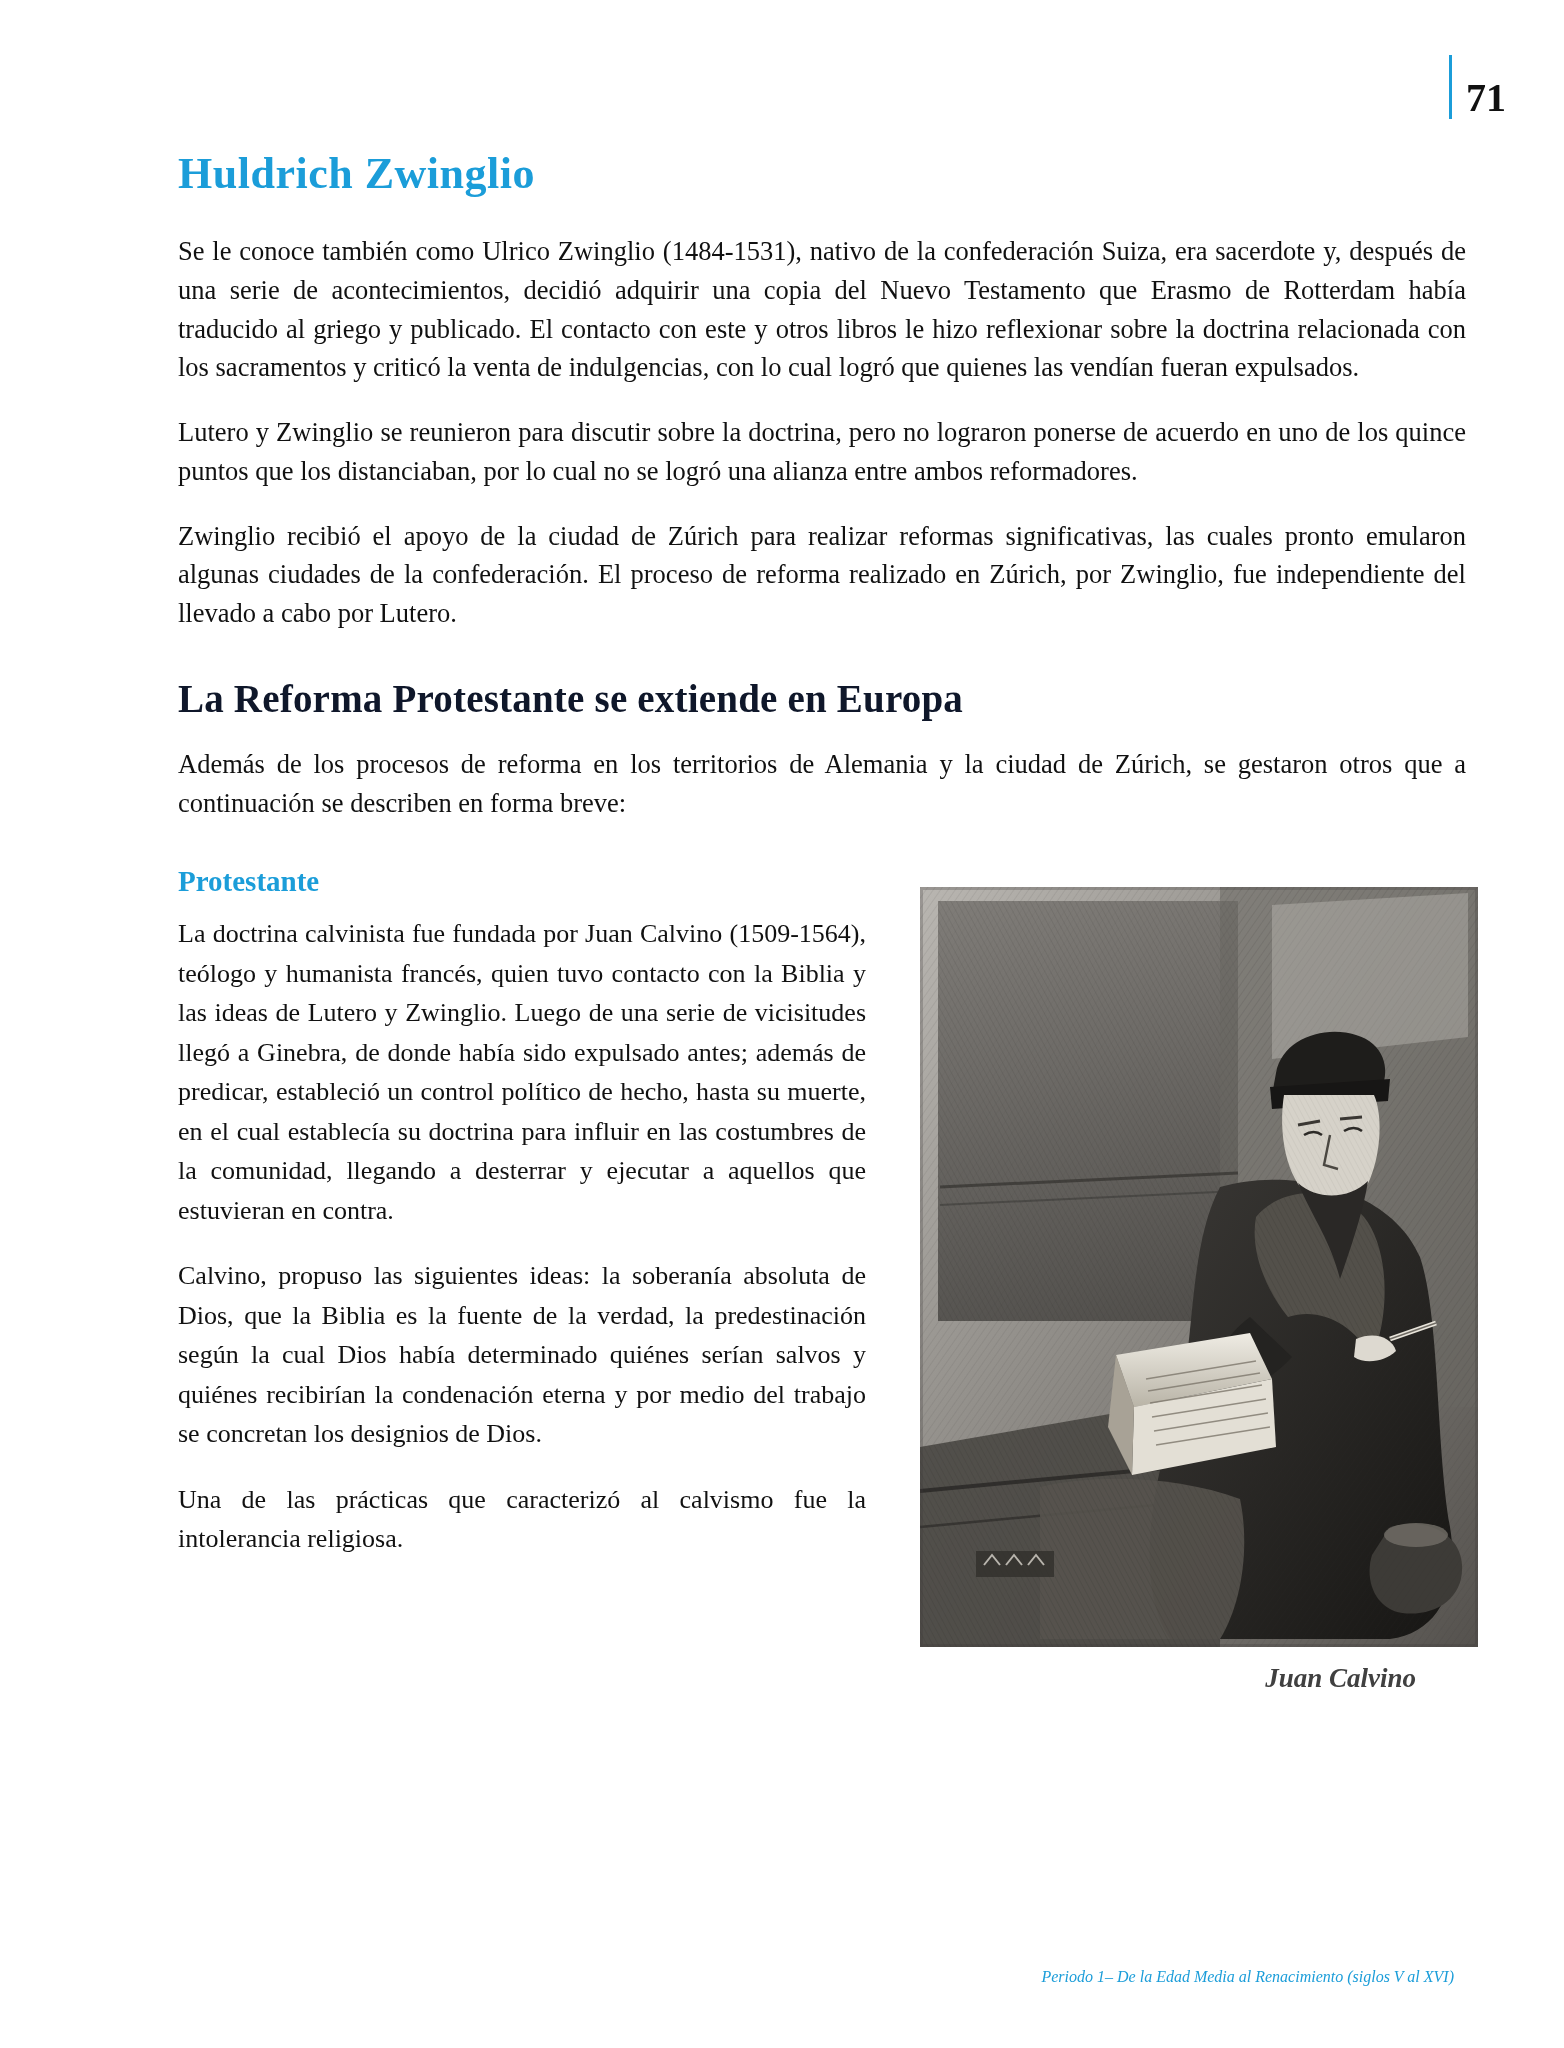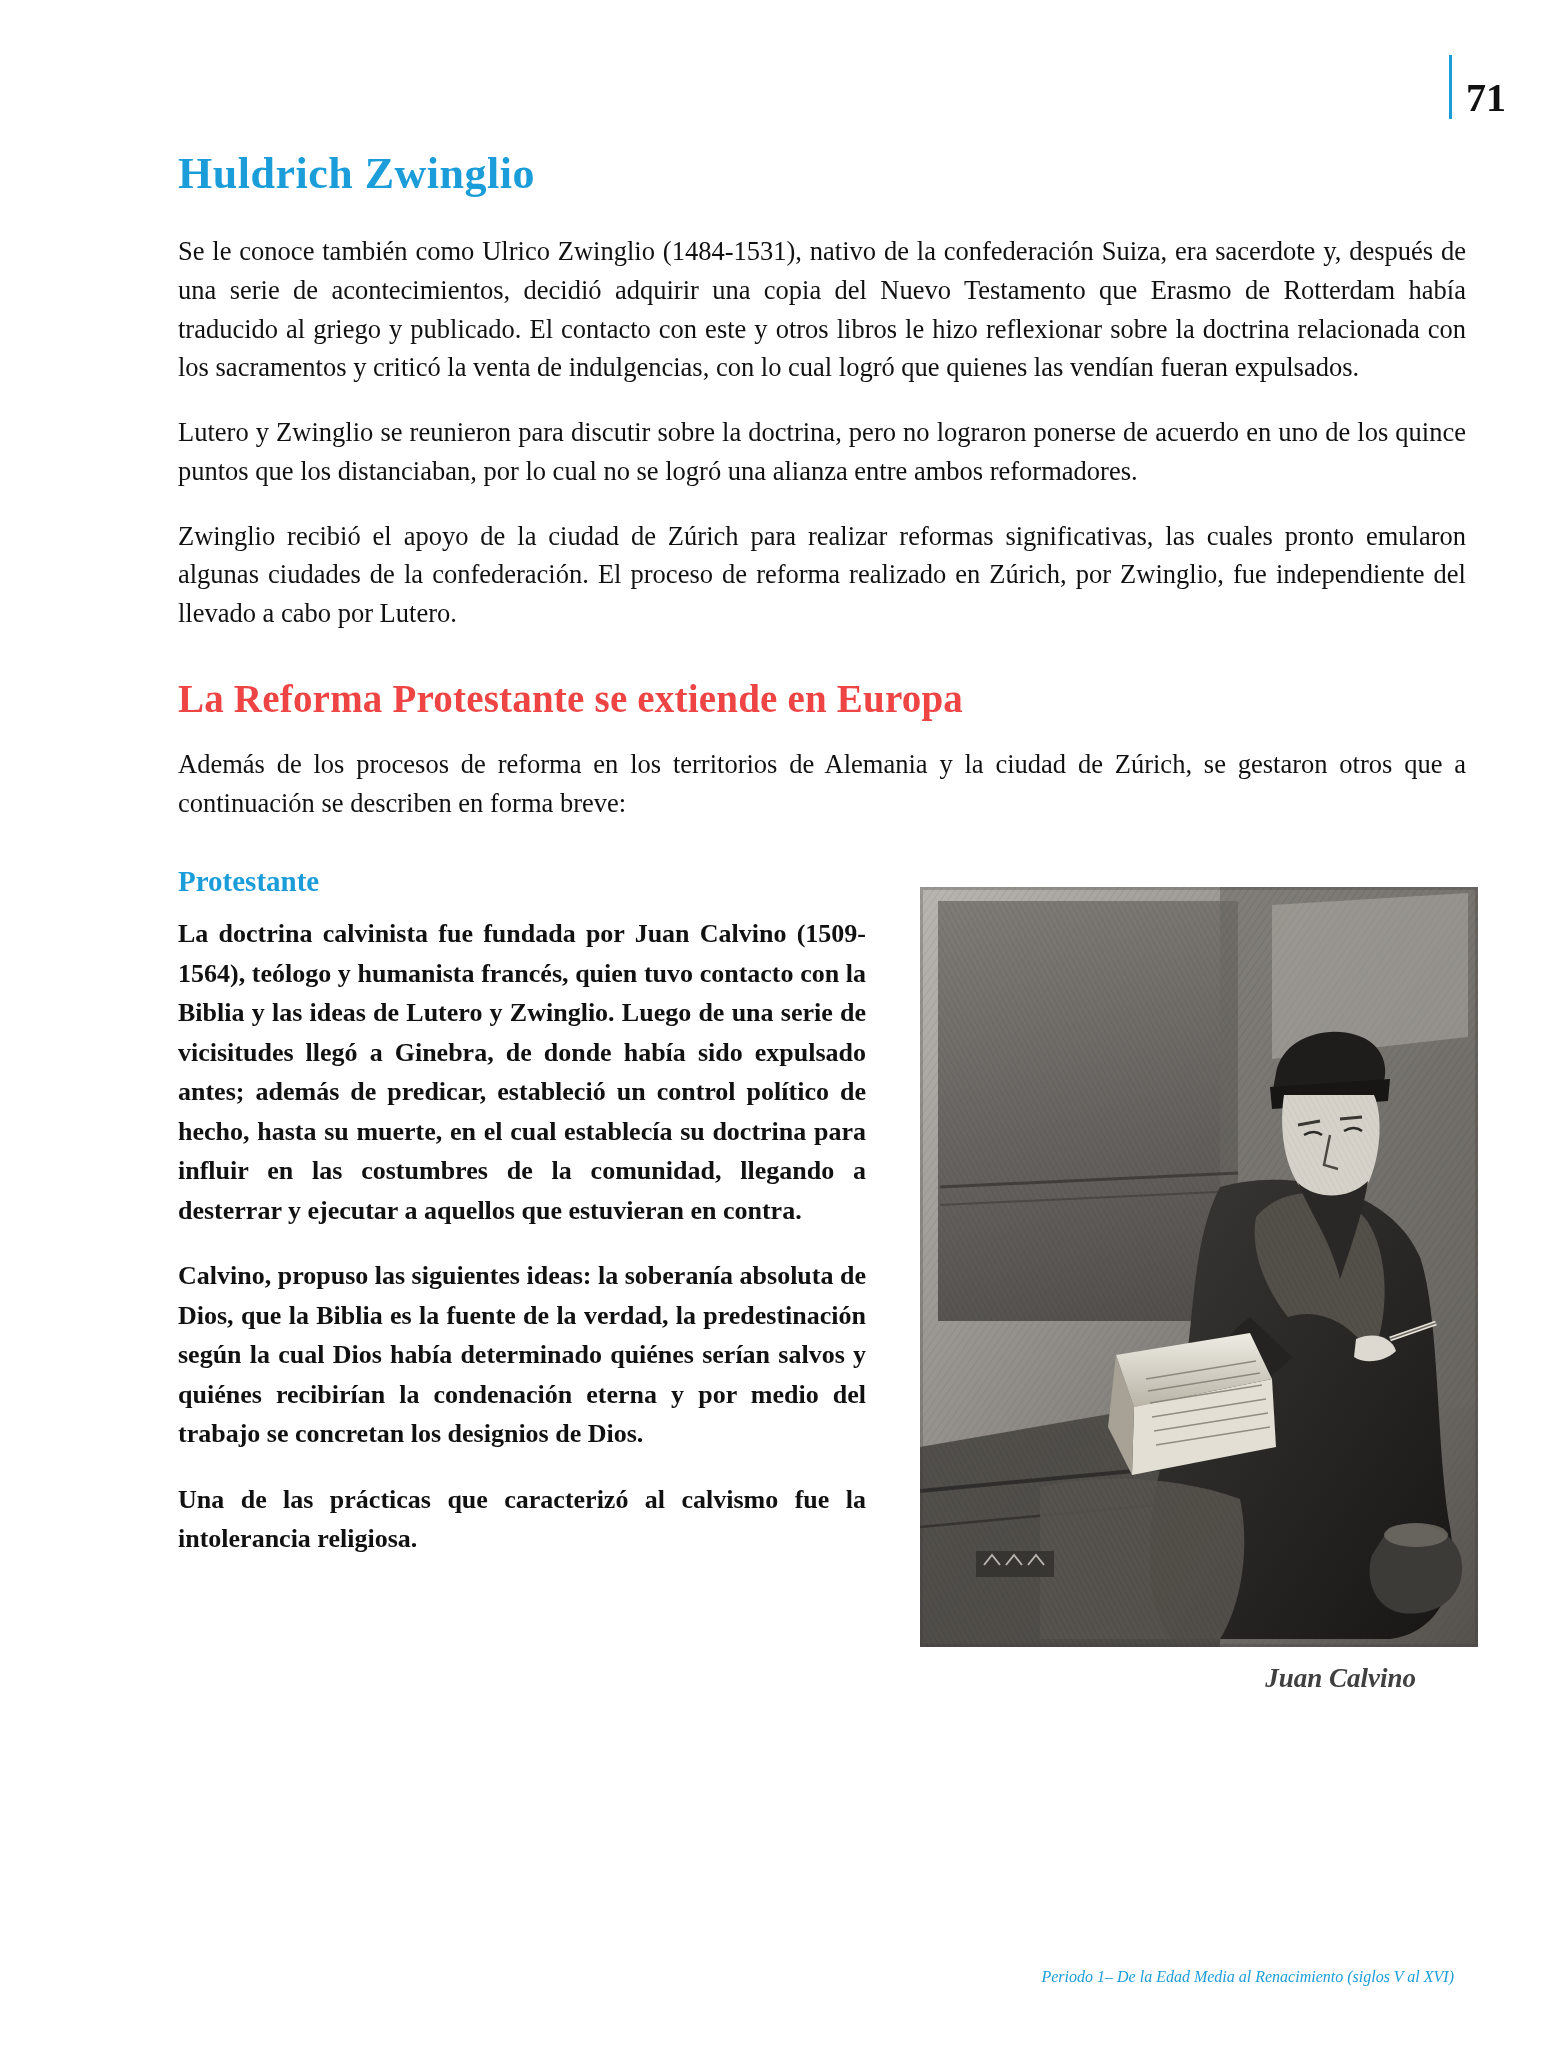--- a/index.html
+++ b/index.html
@@ -62,21 +62,21 @@
     color: #1b9dd9;
     letter-spacing: 0.5px;
     margin: 0 0 34px 0;
     line-height: 1.1;
   }
 
   h2.section-title {
     font-family: "Liberation Serif", serif;
     font-weight: bold;
     font-size: 39px;
-    color: #ef4444;
+    color: #0f172a;
     margin: 44px 0 24px 0;
     line-height: 1.15;
     letter-spacing: 0.2px;
   }
 
   h3.sub-title {
     font-family: "Liberation Serif", serif;
     font-weight: bold;
     font-size: 29px;
     color: #1b9dd9;
@@ -98,21 +98,20 @@
     position: relative;
     margin-top: 4px;
   }
   .col-text {
     width: 700px;
   }
   .col-text p.body-text {
     font-size: 26px;
     line-height: 1.52;
     margin-bottom: 26px;
-    font-weight: bold;
   }
 
   .figure {
     position: absolute;
     right: 0;
     top: 22px;
     width: 558px;
   }
   .figure-img {
     width: 558px;

